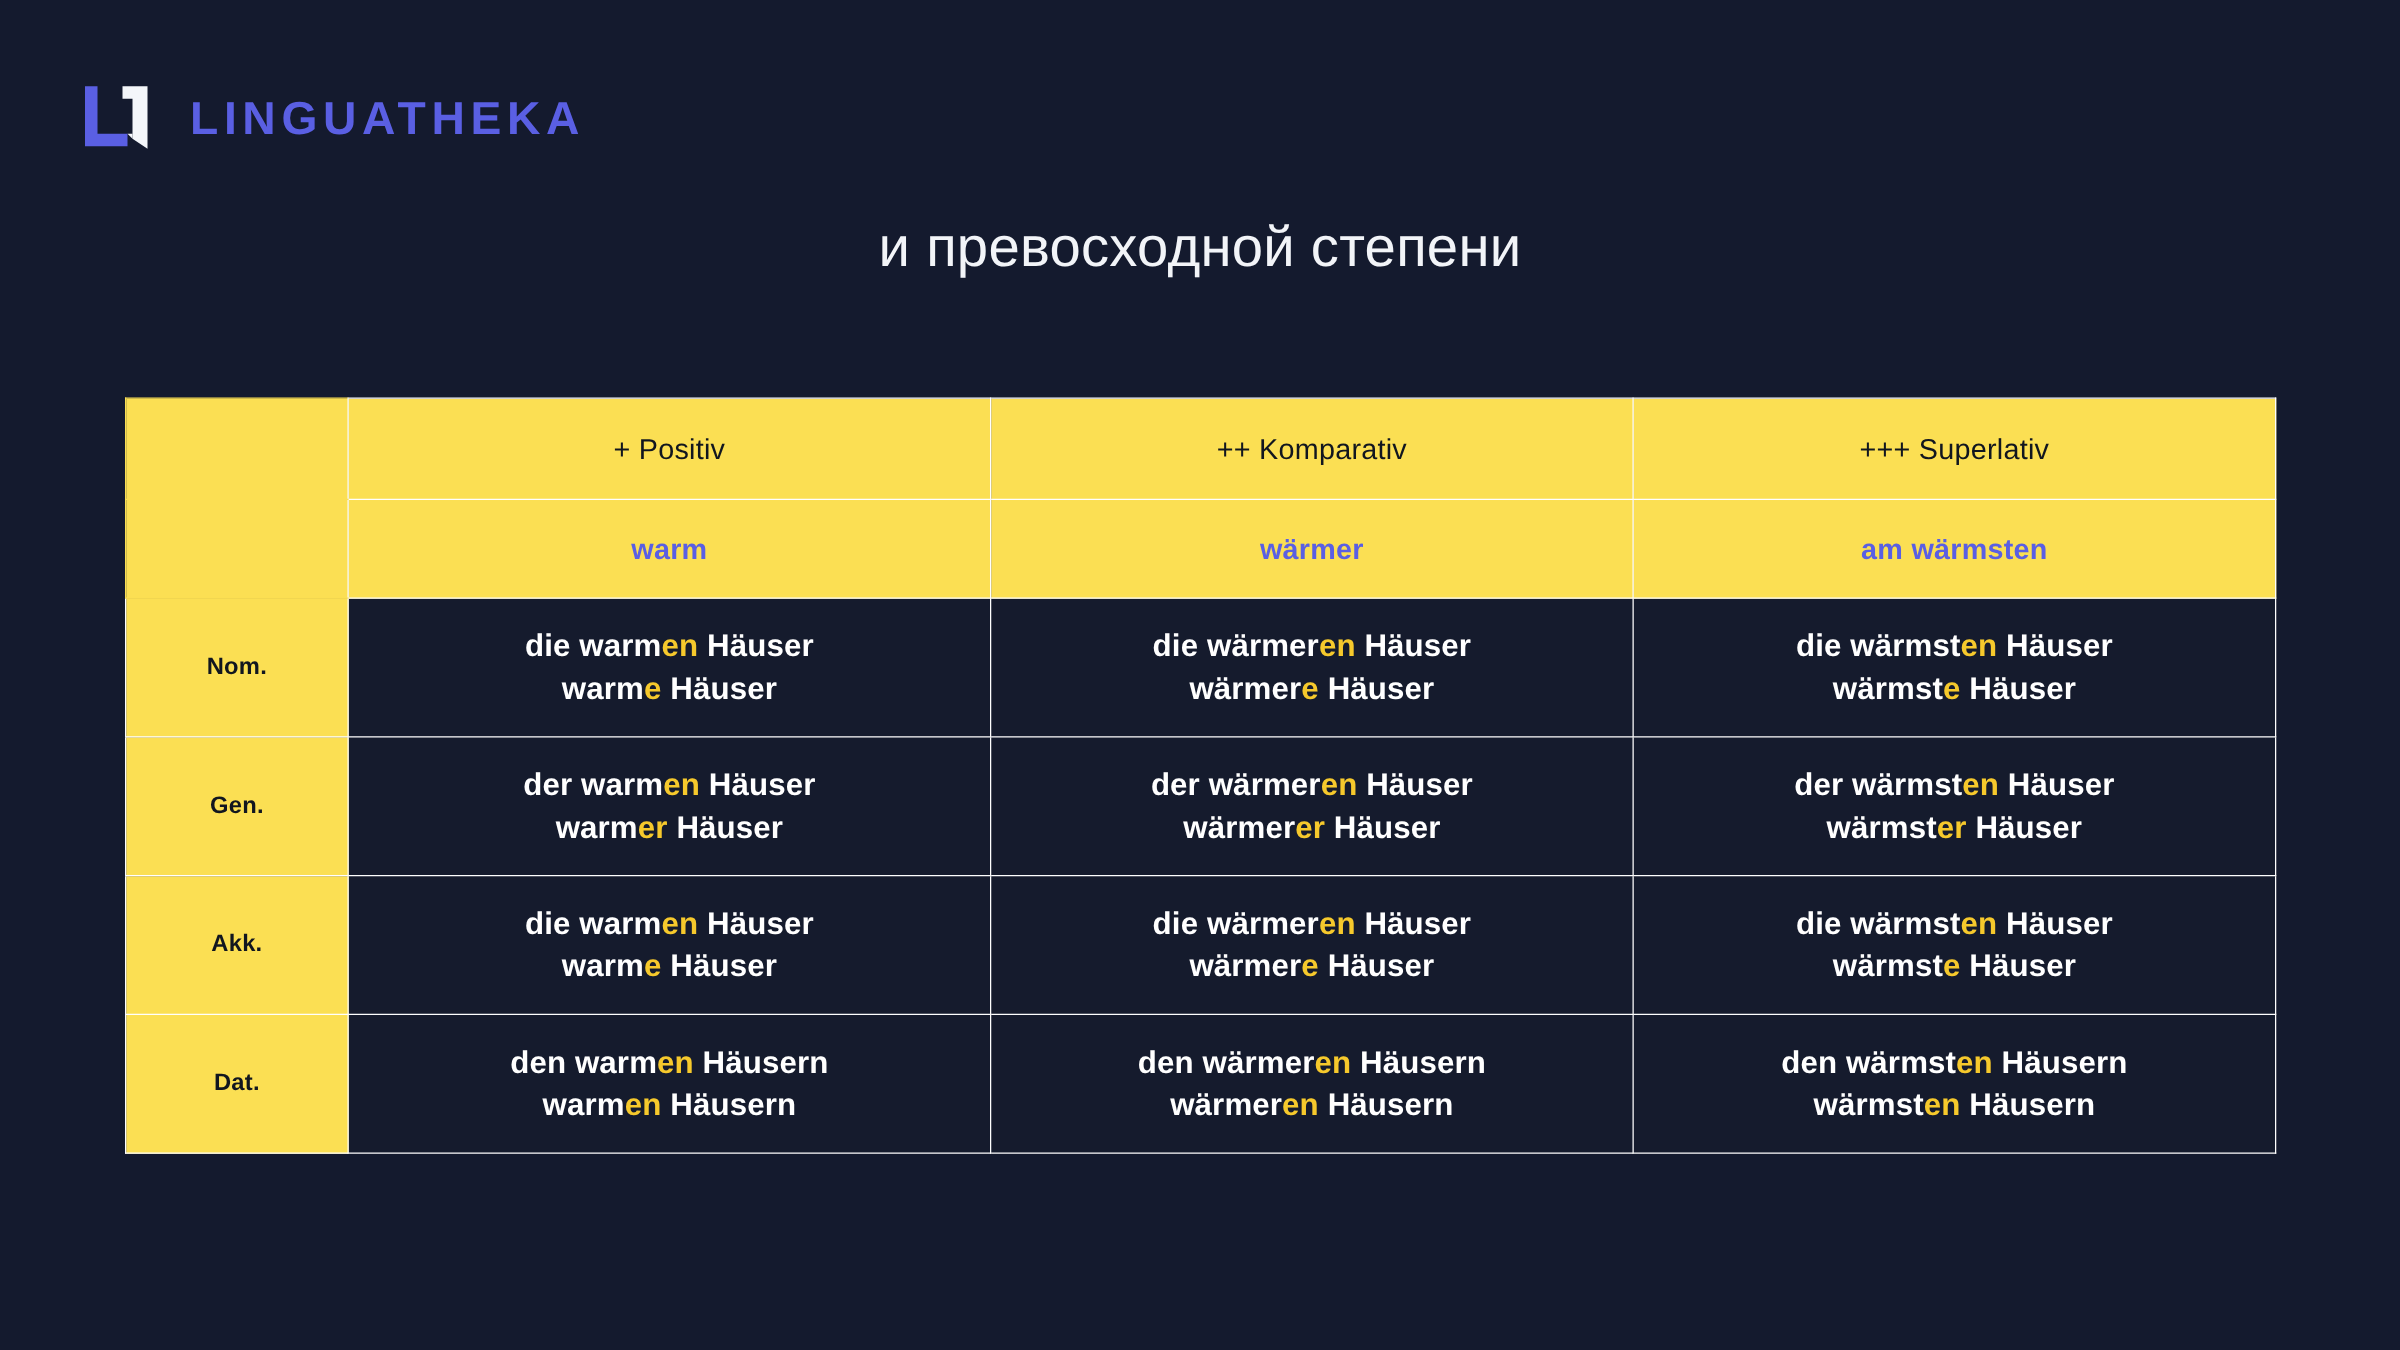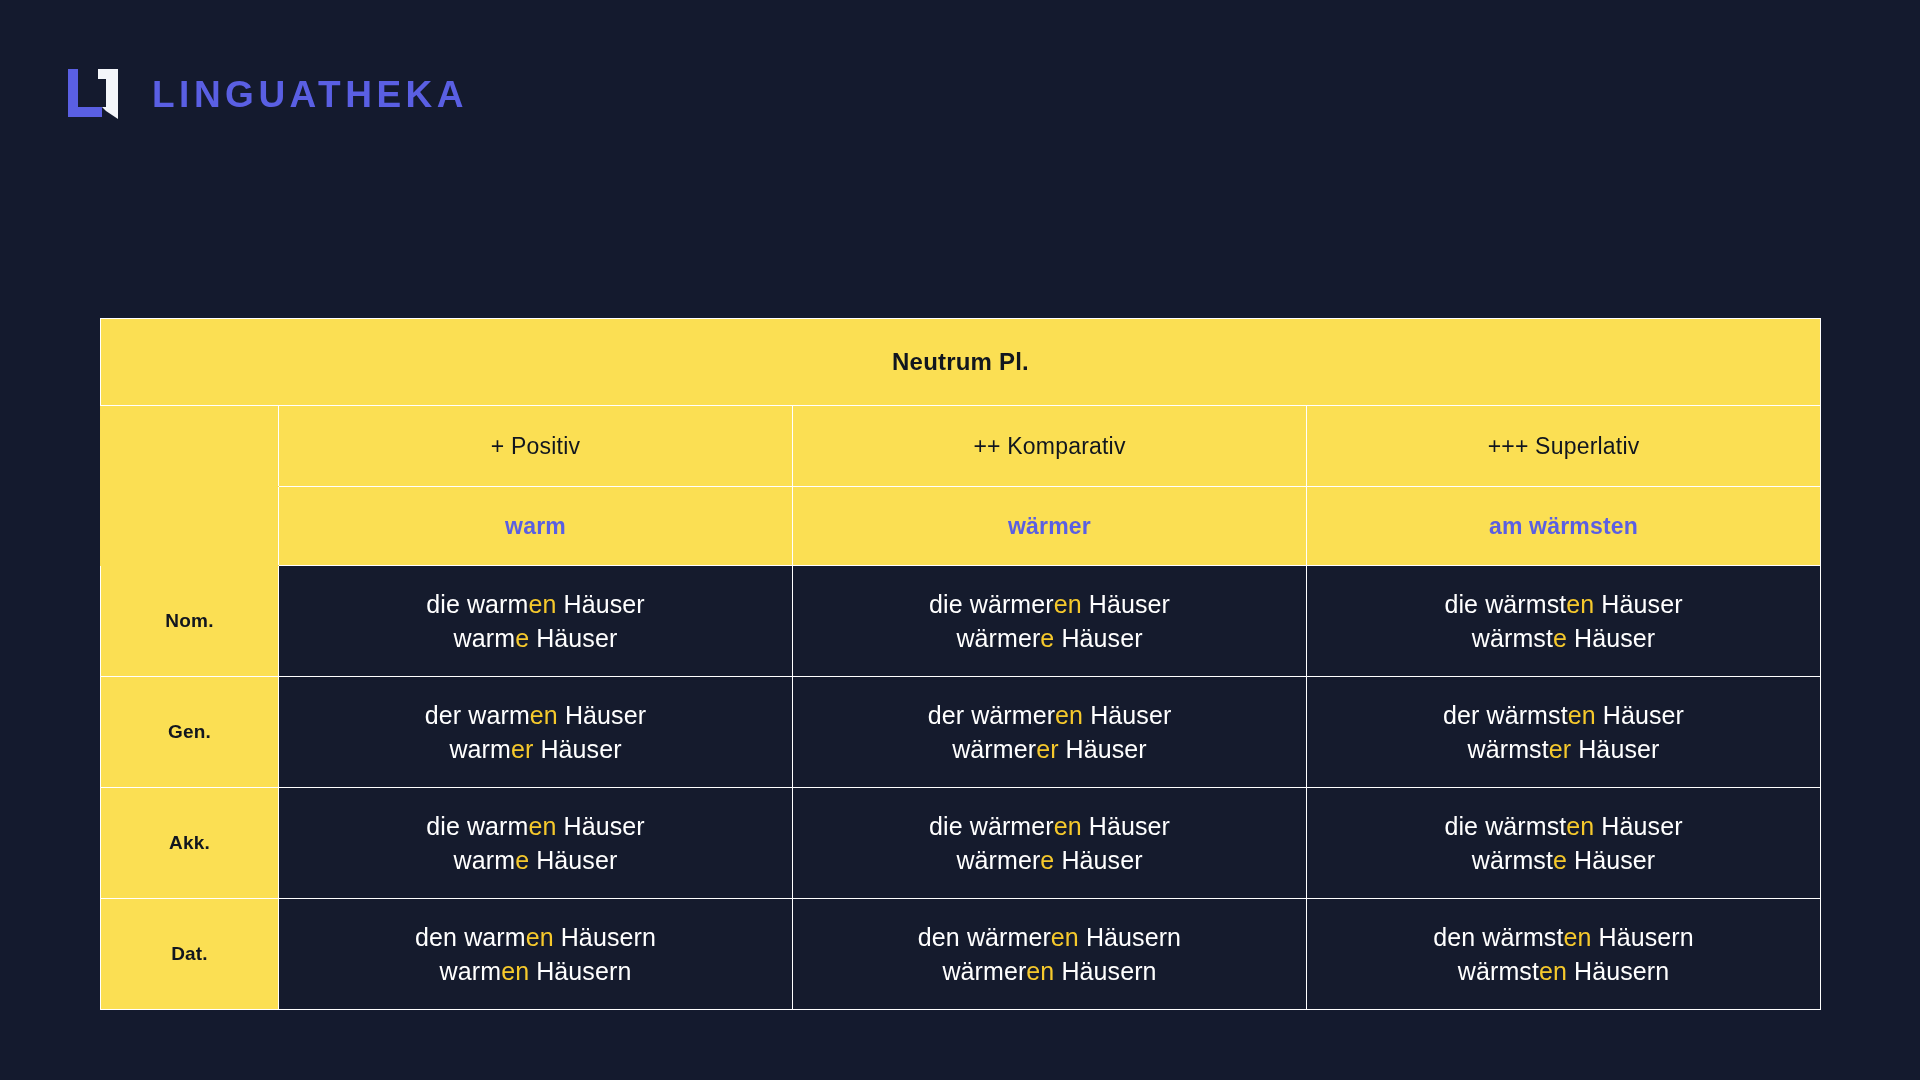--- a/index.html
+++ b/index.html
@@ -116,21 +116,21 @@
   }
 
   
   .form-cell {
     background: #151b2d;
     color: #ffffff;
     border: 1px solid #ffffff;
     height: 110px;
     font-size: 25px;
     line-height: 1.36;
-    font-weight: 400;
+    font-weight: 700;
     letter-spacing: 0.1px;
     margin-top: 40px;
   }
   .form-cell .ln { display: block; white-space: nowrap; }
   .form-cell em {
     font-style: normal;
     color: #f6c92c;
   }
 </style>
 </head>
@@ -141,33 +141,31 @@
     <svg width="62" height="62" viewBox="0 0 62 62" aria-hidden="true">
       <path d="M36 6 H56 V56 L44 48 V16 H36 Z" fill="#f4f6fa"></path>
       <path d="M6 6 H16 V44 H40 V54 H6 Z" fill="#5a5fe3"></path>
       <path d="M40 44 H44 V48 Z" fill="#f4f6fa"></path>
     </svg>
   </span>
   <span id="brand-name">LINGUATHEKA</span>
 </div>
 
 <h1 id="title">
+  <span class="tline">и превосходной степени</span>
 </h1>
 
 <table id="decl-table">
   <colgroup>
     <col class="col-label">
     <col class="col-grade">
     <col class="col-grade">
     <col class="col-grade">
   </colgroup>
   <tbody>
-    <tr>
-      <td class="y-cell hdr-title" colspan="4">Neutrum Pl.</td>
-    </tr>
     <tr>
       <td class="y-blank"></td>
       <td class="y-cell hdr-grade">+ Positiv</td>
       <td class="y-cell hdr-grade">++ Komparativ</td>
       <td class="y-cell hdr-grade">+++ Superlativ</td>
     </tr>
     <tr>
       <td class="y-blank"></td>
       <td class="y-cell base-word">warm</td>
       <td class="y-cell base-word">wärmer</td>

